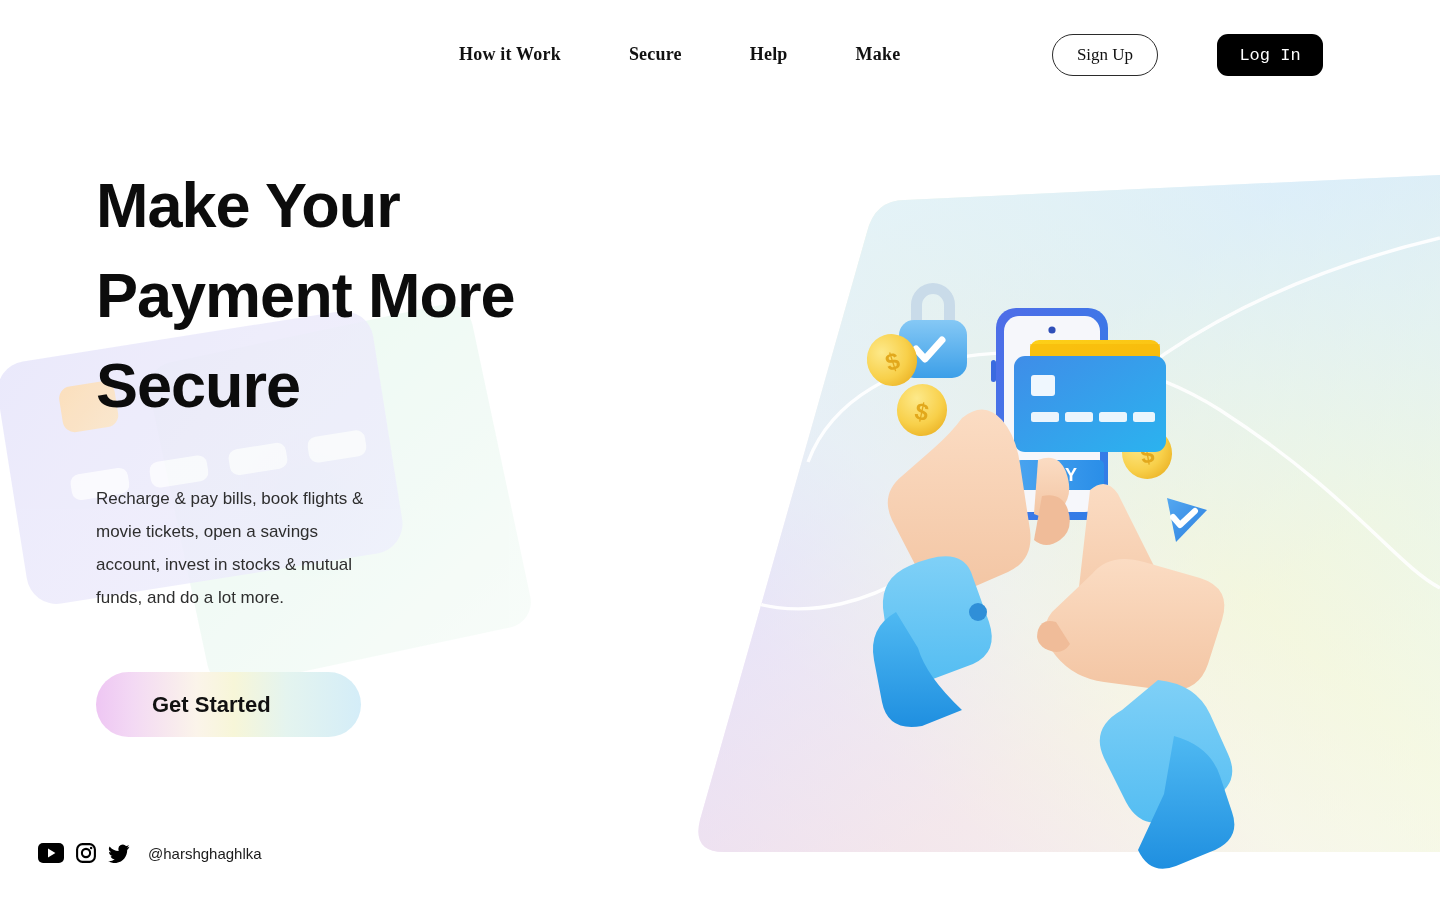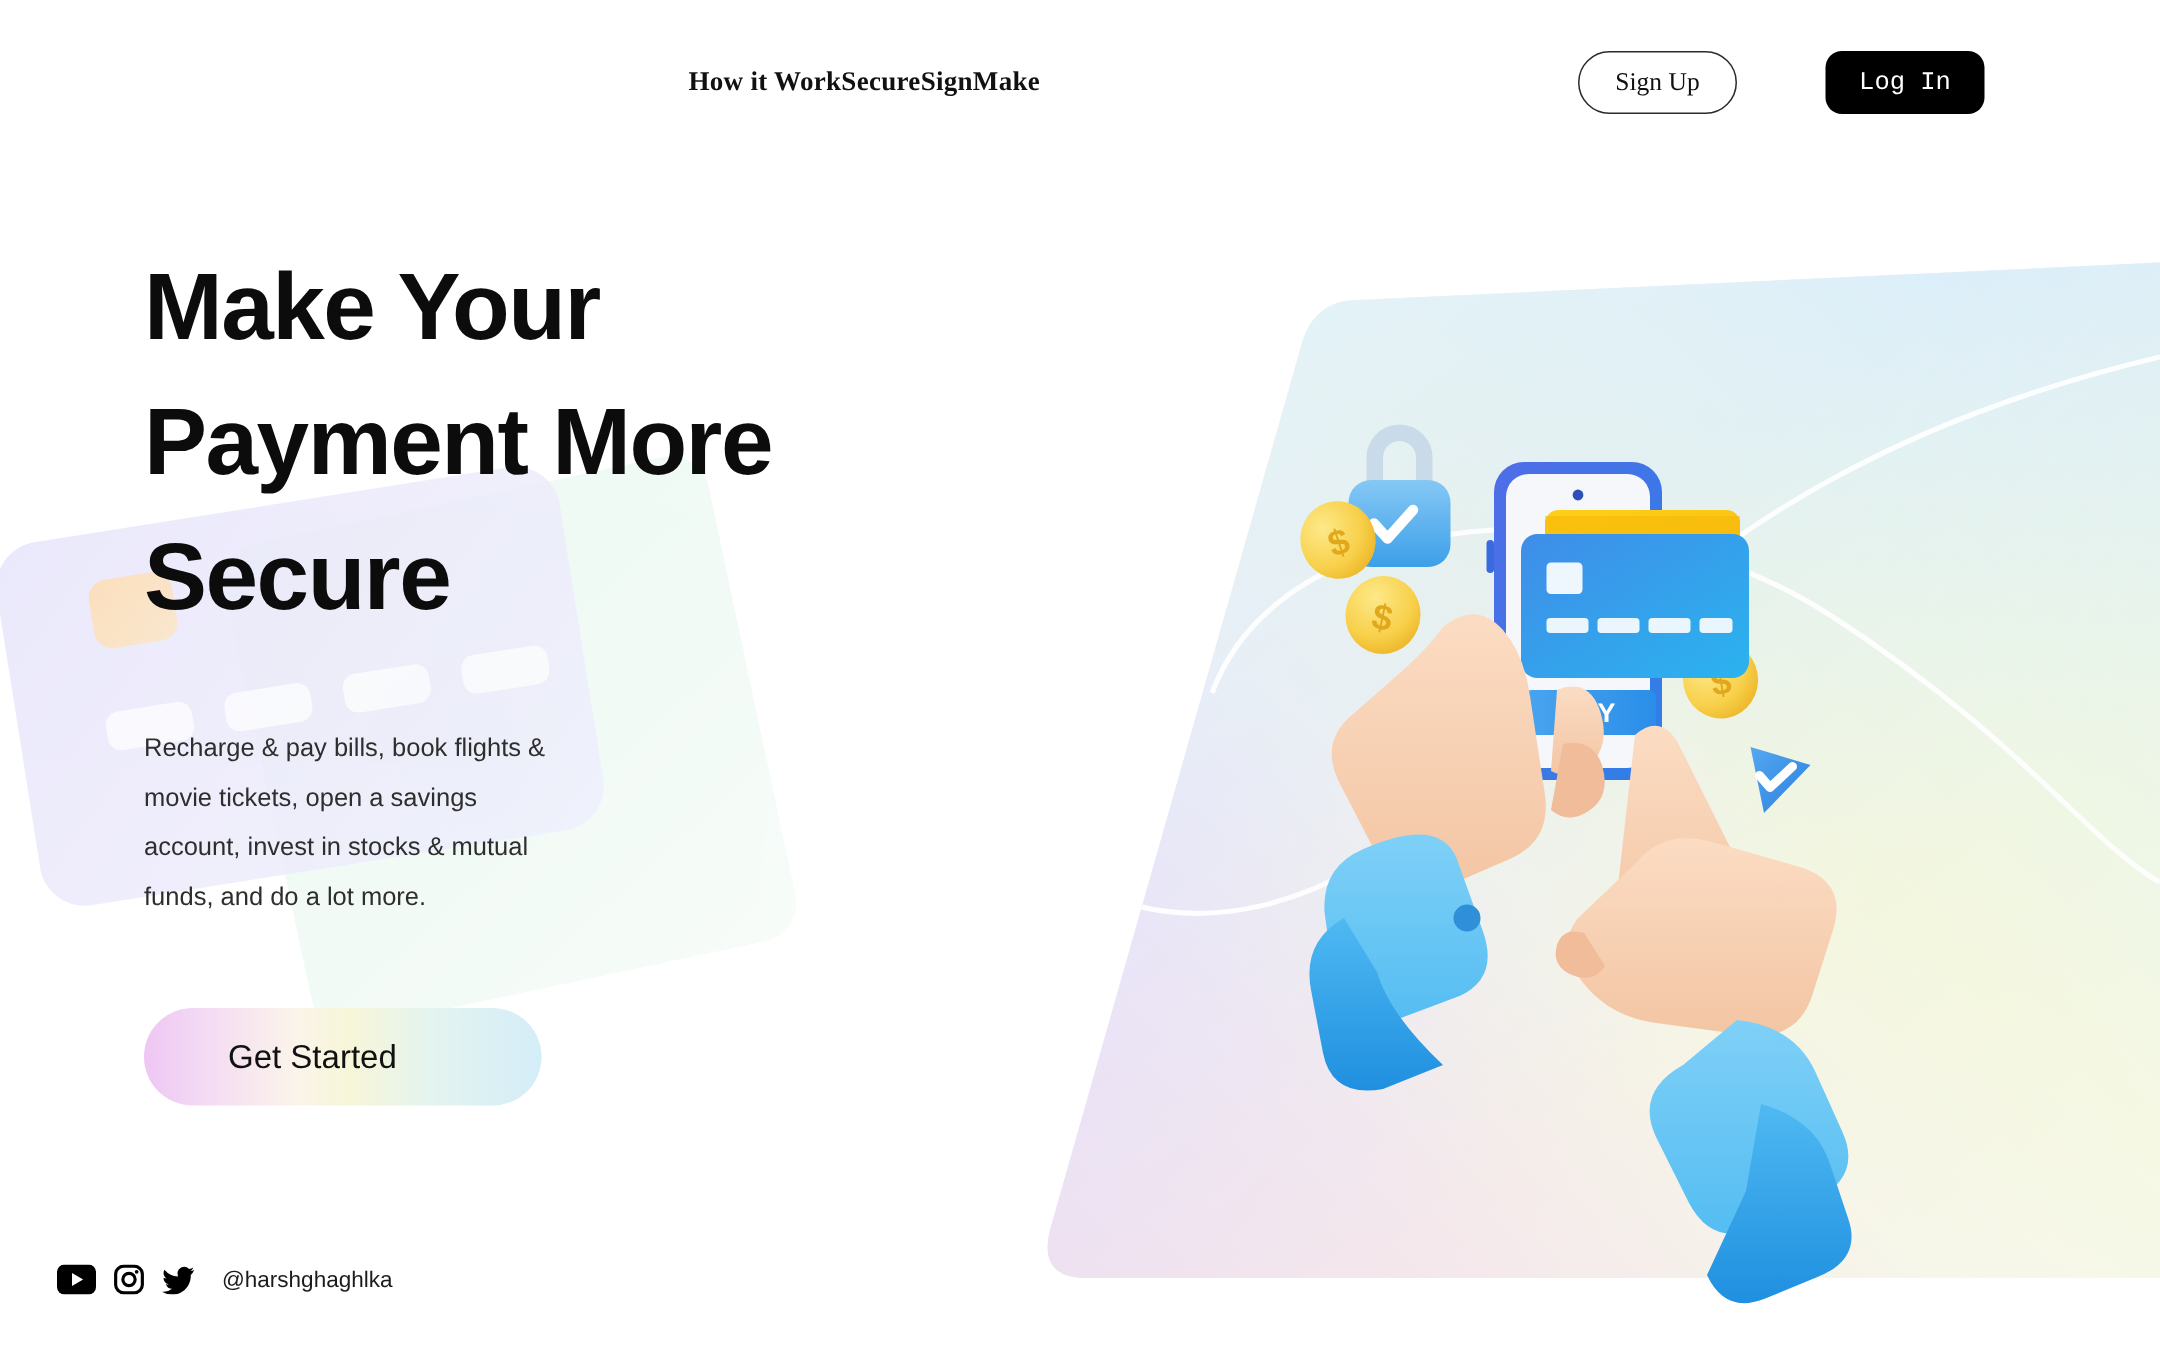--- a/index.html
+++ b/index.html
@@ -44,21 +44,21 @@
   }
   .wm-num { position:absolute; top:120px; width:58px; height:26px; border-radius:9px; background:rgba(255,255,255,.75); }
 
   
   .navbar {
     position:absolute; left:0; top:0; width:1440px; height:110px;
     display:flex; align-items:center;
   }
   .nav-links {
     position:absolute; left:459px; top:44px;
-    display:flex; align-items:center; 
+    display:flex; align-items:center; gap:68px;
   }
   .nav-link {
     font-family:"Liberation Serif", serif;
     font-size:18px; font-weight:700; color:#111111;
     letter-spacing:.2px; white-space:nowrap; cursor:pointer;
     text-decoration:none;
   }
   .auth {
     position:absolute; right:117px; top:34px;
     display:flex; align-items:center; gap:59px;
@@ -82,21 +82,21 @@
     font-size:63px; line-height:90px; font-weight:700;
     letter-spacing:-1px; color:#0c0c0c; max-width:560px;
   }
   .subtext {
     margin-top:52px; width:282px;
     font-size:17px; line-height:33px; color:#2e2e2e; font-weight:400;
   }
   .btn-getstarted {
     margin-top:58px; width:265px; height:65px; border:none; border-radius:33px;
     background:linear-gradient(90deg,#eec6f3 0%, #f3d9f4 14%, #fbf4ea 38%, #f7f6d8 52%, #e4f4ef 72%, #d4edf8 100%);
-    font-size:22px; font-weight:400; color:#111111;
+    font-size:22px; font-weight:700; color:#111111;
     display:flex; align-items:center; padding-left:56px; cursor:pointer;
   }
 
   
   .social { position:absolute; left:38px; top:843px; display:flex; align-items:center; gap:12px; }
   .social svg { display:block; cursor:pointer; }
   .handle { margin-left:6px; font-size:15px; color:#1b1b1b; }
 
   
   .panel-wrap { position:absolute; left:660px; top:160px; width:780px; height:720px; }
@@ -117,21 +117,21 @@
       <div class="wm-num" style="left:138px;"></div>
       <div class="wm-num" style="left:218px;"></div>
       <div class="wm-num" style="left:298px;"></div>
     </div>
   </div>
 
   <div class="navbar">
     <nav class="nav-links">
       <a class="nav-link">How it Work</a>
       <a class="nav-link">Secure</a>
-      <a class="nav-link">Sign</a>
+      <a class="nav-link">Help</a>
       <a class="nav-link">Make</a>
     </nav>
     <div class="auth">
       <button class="btn-signup">Sign Up</button>
       <button class="btn-login">Log In</button>
     </div>
   </div>
 
   <div class="hero-left">
     <h1 class="headline">Make Your Payment More Secure</h1>

